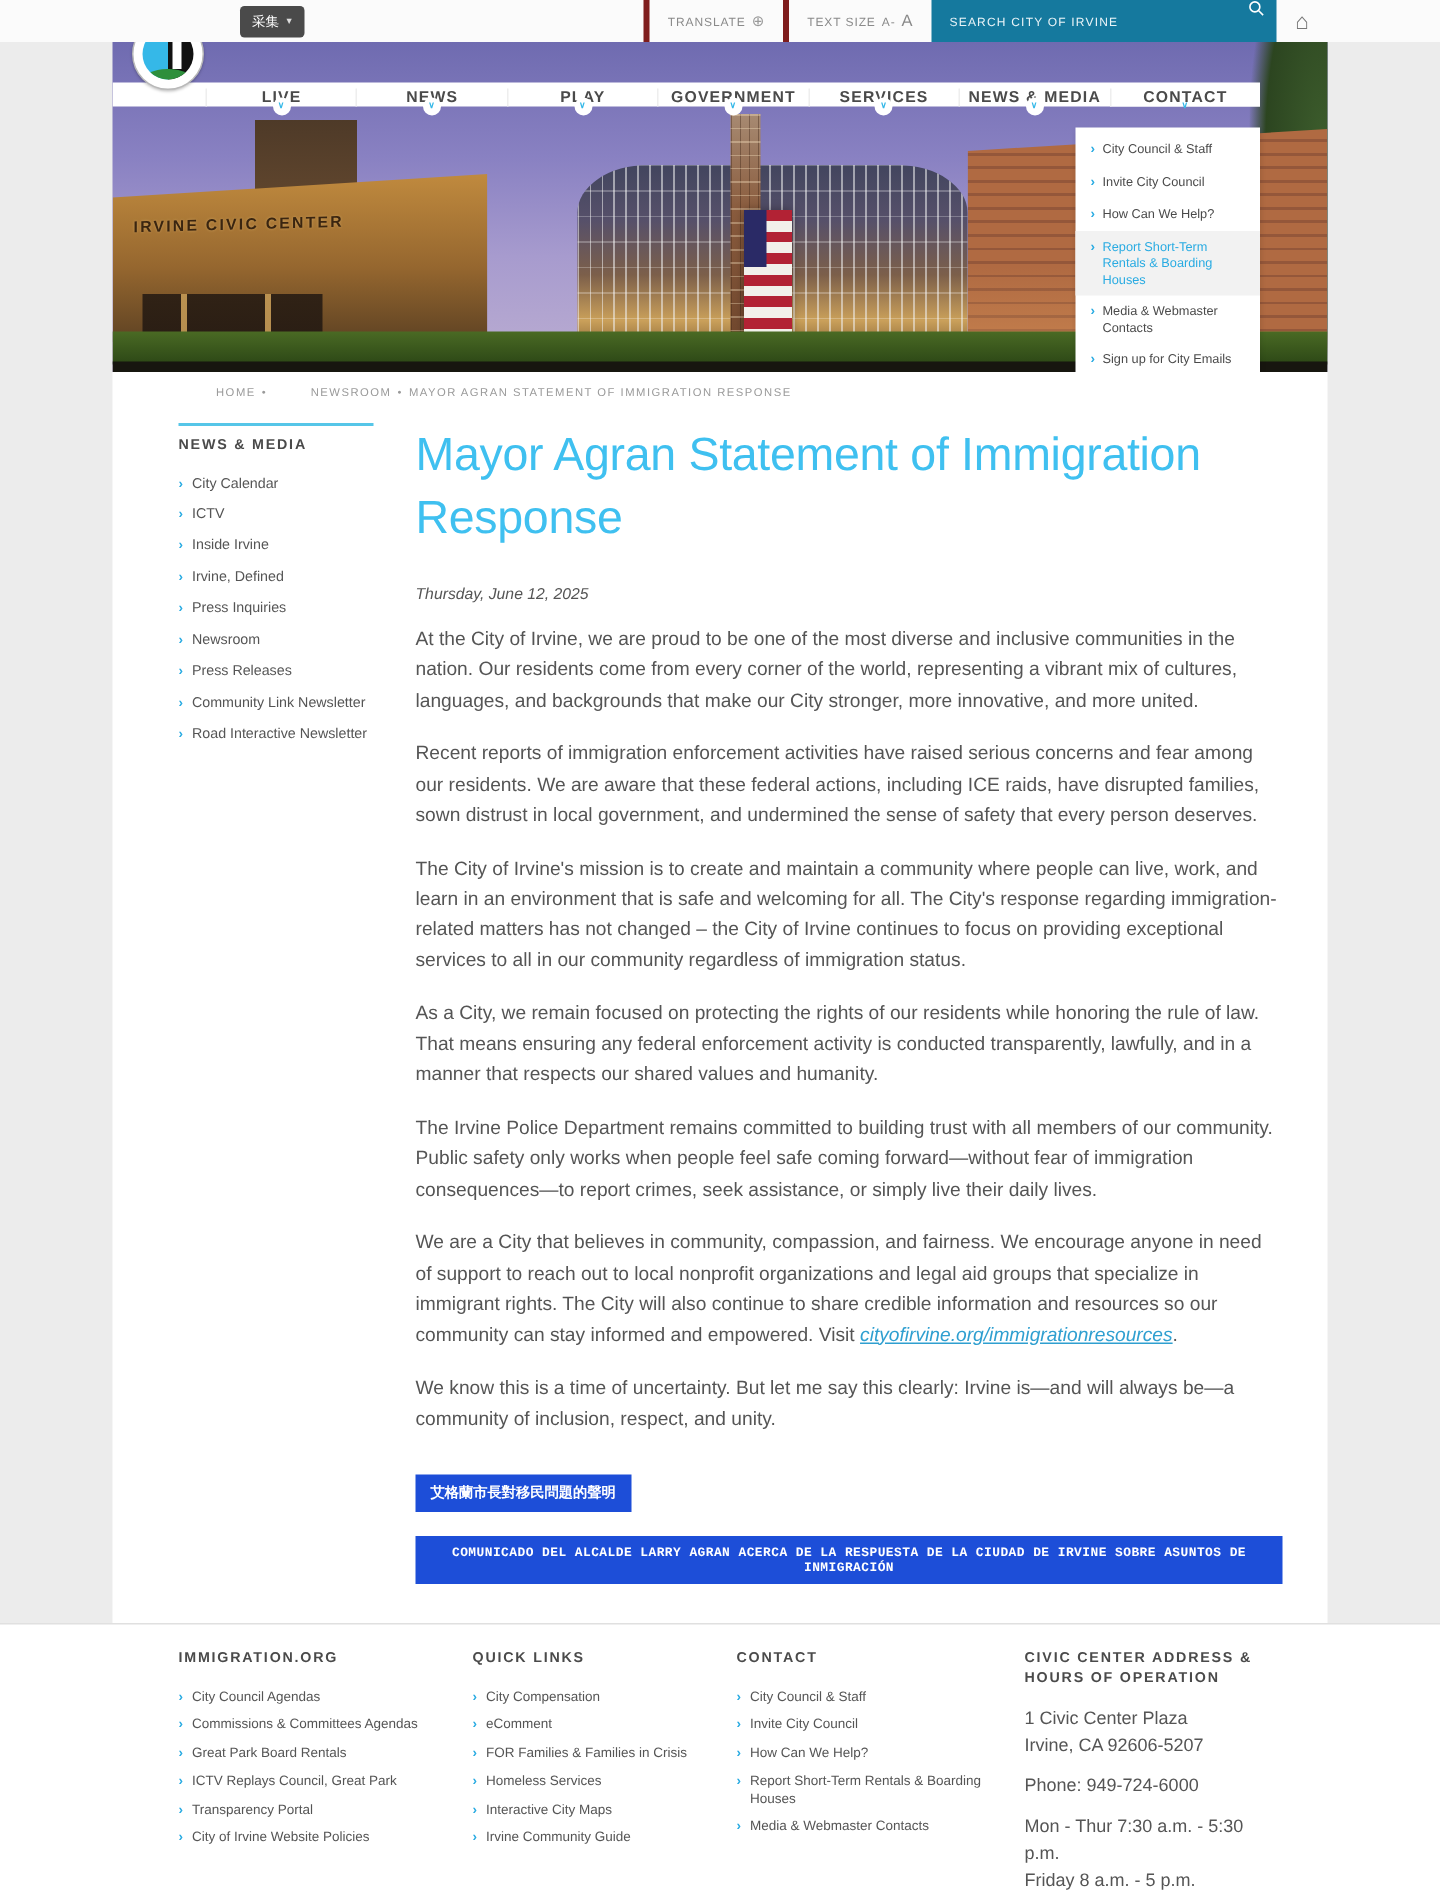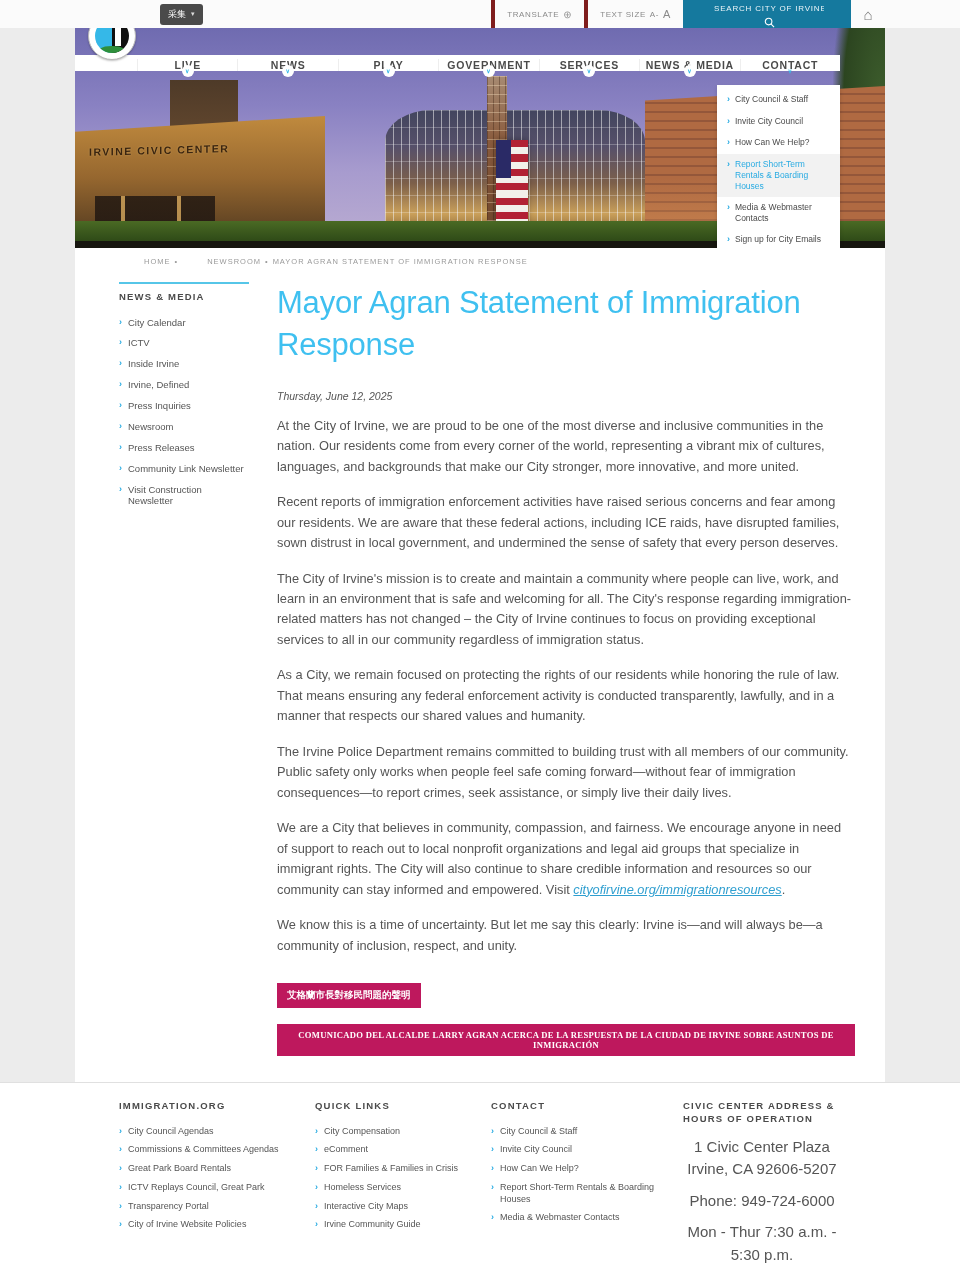--- a/index.html
+++ b/index.html
@@ -9,21 +9,21 @@
 
   
   .topbar { background:#fbfbfb; height:28px; width:960px; }
   .topbar-inner { width:810px; margin:0 auto; height:28px; display:flex; align-items:center; position:relative; }
   .lang-btn { background:#4a4a4a; color:#fff; font-size:9px; padding:4px 8px; border-radius:3px; margin-left:85px; border:none; display:flex; align-items:center; gap:5px; cursor:pointer; }
   .lang-caret { font-size:7px; color:#ddd; }
   .topbar-right { margin-left:auto; display:flex; align-items:center; height:28px; }
   .tb-link { color:#8a8a8a; font-size:8px; letter-spacing:0.6px; display:flex; align-items:center; gap:4px; padding:0 12px; height:37px; border-left:4px solid #7f1d1d; cursor:pointer; }
   .tb-icon { font-size:10px; color:#9a9a9a; }
   .tsz-small { font-size:8px; } .tsz-large { font-size:11px; }
-  .searchbox { background:#15799E; height:28px; width:168px; display:flex; align-items:center; padding:0 8px 0 12px;flex-direction:column; }
+  .searchbox { background:#15799E; height:28px; width:230px; display:flex; padding:0 8px 0 12px; }
   .searchbox input { background:transparent; border:none; outline:none; color:#fff; font-size:8px; letter-spacing:0.8px; flex:1; font-family:"Liberation Sans",sans-serif; }
   .searchbox input::placeholder { color:#eaf4f8; opacity:1; }
   .home-btn { width:34px; height:28px; display:flex; align-items:center; justify-content:center; color:#777; font-size:15px; cursor:pointer; }
 
   
   .hero { position:relative; height:220px; overflow:hidden; background:linear-gradient(180deg,#6f6bb0 0%, #8981c2 35%, #a79bce 65%, #bcaed2 100%); }
   .hero-trees-right { position:absolute; right:-18px; top:0; width:70px; height:225px; background:radial-gradient(ellipse at 70% 30%, #3c5c2c 0%, #2c4520 55%, rgba(44,69,32,0) 72%); }
   .hero-tree2 { position:absolute; right:36px; top:120px; width:54px; height:90px; background:radial-gradient(ellipse at 50% 45%, #41602e 0%, #2f4a22 55%, rgba(47,74,34,0) 75%); }
   .bldg-left-tower { position:absolute; left:95px; top:52px; width:68px; height:80px; background:linear-gradient(180deg,#4e3a28,#6a4c30); }
   .bldg-left { position:absolute; left:0; top:88px; width:250px; height:112px; background:linear-gradient(180deg,#c08a3e 0%, #96672f 55%, #5e4223 100%); clip-path:polygon(0 14%, 100% 0, 100% 100%, 0 100%); }
@@ -68,35 +68,35 @@
   .content { background:#fff; display:flex; padding:10px 0 26px 44px; min-height:760px; }
   .sidebar { width:130px; flex-shrink:0; }
   .sb-head { border-top:2px solid #56c6e8; padding-top:7px; font-size:9.5px; font-weight:bold; letter-spacing:1.2px; color:#4a4a4a; margin-bottom:10px; }
   .sb-item { display:flex; gap:6px; font-size:9.5px; color:#555; padding:4.5px 0; cursor:pointer; line-height:1.25; }
   .sb-item .chev { color:#29ABE2; font-weight:bold; font-size:9px; }
   .main { flex:1; padding-left:28px; padding-right:30px; }
   .article-title { color:#3FC0F0; font-size:31px; font-weight:300; line-height:1.35; margin-bottom:24px; letter-spacing:-0.2px; }
   .article-date { font-size:10.5px; font-style:italic; color:#555; margin-bottom:14px; }
   .para { font-size:12.8px; color:#555; line-height:1.6; margin-bottom:15px; }
   .inline-link { color:#2f9fd0; font-style:italic; text-decoration:underline; cursor:pointer; }
-  .t-btn { display:inline-block; background:#be185d; color:#fff; font-weight:bold; border:none; padding:6px 10px; cursor:pointer; font-family:Liberation Serif, serif; }
+  .t-btn { display:inline-block; background:#1d4ed8; color:#fff; font-weight:bold; border:none; padding:6px 10px; cursor:pointer; font-family:Liberation Mono, monospace; }
   .t-btn-zh { font-size:9.5px; margin-top:12px; }
   .t-btn-ko { font-size:9.5px; margin-top:15px; }
   .t-btn-es { font-size:8.6px; letter-spacing:0.3px; margin-top:16px; }
   .btn-row { display:block; }
 
   
   .footer { background:#fff; border-top:1px solid #e0e0e0; width:960px; }
   .footer-cols { width:810px; margin:0 auto; display:flex; padding:16px 0 10px 44px; }
   .f-col { padding-right:22px; }
   .f-col1 { width:196px; } .f-col2 { width:176px; } .f-col3 { width:192px; } .f-col4 { width:180px; }
   .f-head { font-size:9.5px; font-weight:bold; letter-spacing:1.2px; color:#4a4a4a; margin-bottom:10px; line-height:1.4; }
   .f-link { display:flex; gap:6px; font-size:9px; color:#555; padding:3.5px 0; cursor:pointer; line-height:1.3; }
   .f-link .chev { color:#29ABE2; font-weight:bold; font-size:9px; }
-  .f-addr { font-size:15px; color:#555; line-height:1.5; margin-bottom:9px;text-align:center; }
+  .f-addr { font-size:12px; color:#555; line-height:1.5; margin-bottom:9px; }
 </style>
 </head>
 <body>
 
 <div class="topbar">
   <div class="topbar-inner">
     <button class="lang-btn">
       <span>采集</span>
       <span class="lang-caret">▾</span>
     </button>
@@ -252,21 +252,21 @@
       <div class="sb-item">
           <span class="chev">›</span>
           <span>Press Releases</span>
         </div>
       <div class="sb-item">
           <span class="chev">›</span>
           <span>Community Link Newsletter</span>
         </div>
       <div class="sb-item">
           <span class="chev">›</span>
-          <span>Visit Construction Newsletter</span>
+          <span>Road Interactive Newsletter</span>
         </div>
     </div>
 
     <div class="main">
       <h1 class="article-title">Mayor Agran Statement of Immigration Response</h1>
       <div class="article-date">Thursday, June 12, 2025</div>
       <p class="para">At the City of Irvine, we are proud to be one of the most diverse and inclusive communities in the nation. Our residents come from every corner of the world, representing a vibrant mix of cultures, languages, and backgrounds that make our City stronger, more innovative, and more united.</p>
       <p class="para">Recent reports of immigration enforcement activities have raised serious concerns and fear among our residents. We are aware that these federal actions, including ICE raids, have disrupted families, sown distrust in local government, and undermined the sense of safety that every person deserves.</p>
       <p class="para">The City of Irvine's mission is to create and maintain a community where people can live, work, and learn in an environment that is safe and welcoming for all. The City's response regarding immigration-related matters has not changed – the City of Irvine continues to focus on providing exceptional services to all in our community regardless of immigration status.</p>
       <p class="para">As a City, we remain focused on protecting the rights of our residents while honoring the rule of law. That means ensuring any federal enforcement activity is conducted transparently, lawfully, and in a manner that respects our shared values and humanity.</p>

